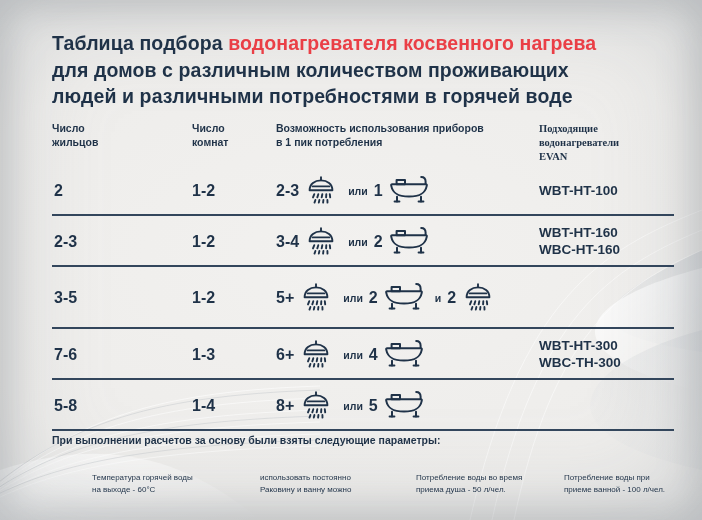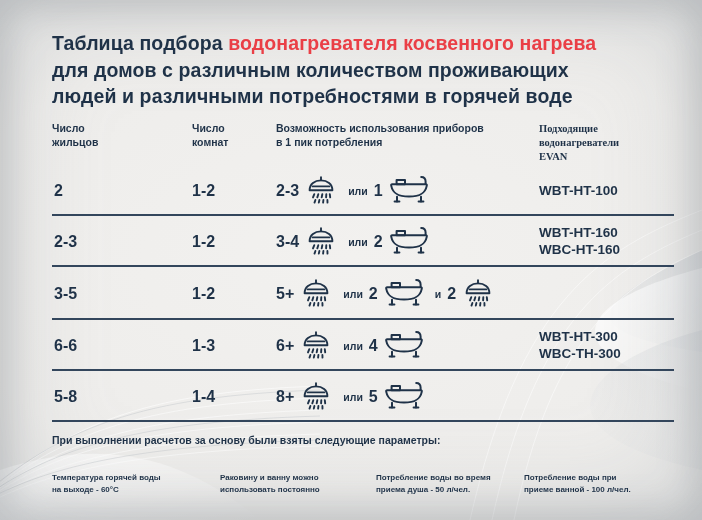--- a/index.html
+++ b/index.html
@@ -36,21 +36,21 @@
   .head{position:absolute;left:52px;top:122px;width:622px;height:46px;
     font-size:10.5px;font-weight:bold;color:#1f3248;line-height:1.32;}
   .h-res{position:absolute;left:0;top:0;width:80px;}
   .h-bath{position:absolute;left:140px;top:0;width:80px;}
   .h-use{position:absolute;left:224px;top:0;width:300px;}
   .h-model{position:absolute;left:487px;top:0;width:140px;font-family:Liberation Serif, serif;}
 
   
   .table{position:absolute;left:52px;top:165px;width:622px;}
   .row{position:relative;height:51px;}
-  .row.tall{height:53px;}
+  .row.tall{height:62px;}
   .sep{position:absolute;left:0;right:0;bottom:0;height:2px;background:#33465c;}
 
   .c-res,.c-bath{position:absolute;top:50%;transform:translateY(-50%);
     font-size:16px;font-weight:bold;color:#1f3248;}
   .c-res{left:2px;}
   .c-bath{left:140px;}
 
   .c-use{position:absolute;left:224px;top:0;height:100%;
     display:flex;align-items:center;gap:0;}
   .qty{font-size:16px;font-weight:bold;color:#1f3248;}
@@ -58,21 +58,21 @@
   .ic{display:inline-block;margin:0 2px 0 5px;line-height:0;}
   .ic svg{display:block;}
 
   .c-model{position:absolute;left:487px;top:50%;transform:translateY(-50%);
     font-size:13.5px;font-weight:bold;color:#1f3248;line-height:1.32;white-space:nowrap;}
 
   
   .foot-title{position:absolute;left:52px;top:434px;font-size:10.5px;
     font-weight:bold;color:#1f3248;}
   .notes{position:absolute;left:52px;top:472px;width:625px;}
-  .note{position:absolute;top:0;font-size:8px;font-weight:bold;color:#1f3248;line-height:1.45;}
+  .note{position:absolute;top:0;font-size:8px;font-weight:normal;color:#1f3248;line-height:1.45;margin-left:40px;}
   .n0{left:0;width:160px;}
   .n1{left:168px;width:150px;}
   .n2{left:324px;width:165px;}
   .n3{left:472px;width:170px;}
 </style>
 </head>
 <body>
 
 <div class="poster">
 
@@ -253,21 +253,21 @@
                   <path d="M8.6 12.4 H25.4"></path>
                   <path d="M10.3 20.2 l-1.3 3.2 M14.3 20.2 l-1.0 3.2 M18.3 20.2 l-0.6 3.2 M22.3 20.2 l-0.2 3.2 M25.8 20.2 l0.4 3.2"></path>
                   <path d="M11.4 26.0 l-0.9 2.6 M15.4 26.0 l-0.6 2.6 M19.4 26.0 l-0.3 2.6 M23.4 26.0 l0.1 2.6"></path>
                 </g>
               </svg>
             </span>
           </div>
           <div class="sep"></div>
         </div>
         <div class="row">
-          <div class="c-res">6-6</div>
+          <div class="c-res">7-6</div>
           <div class="c-bath">1-3</div>
           <div class="c-use">
             <span class="qty">6+</span>
             <span class="ic">
               <svg width="34" height="34" viewBox="0 0 34 34" xmlns="http://www.w3.org/2000/svg">
                 <g fill="none" stroke="#1f3248" stroke-width="1.9" stroke-linecap="round">
                   <path d="M17 3.2 V6.2"></path>
                   <path d="M5.6 16.2 C5.6 9.8 10.7 6.4 17 6.4 C23.3 6.4 28.4 9.8 28.4 16.2 Z" stroke-linejoin="round"></path>
                   <path d="M8.6 12.4 H25.4"></path>
                   <path d="M10.3 20.2 l-1.3 3.2 M14.3 20.2 l-1.0 3.2 M18.3 20.2 l-0.6 3.2 M22.3 20.2 l-0.2 3.2 M25.8 20.2 l0.4 3.2"></path>
@@ -329,22 +329,22 @@
         </div>
       </div>
 
     <div class="foot-title">При выполнении расчетов за основу были взяты следующие параметры:</div>
     <div class="notes" id="notes">
         <div class="note n0">
           <div>Температура горячей воды</div>
           <div>на выходе - 60°C</div>
         </div>
         <div class="note n1">
+          <div>использовать постоянно</div>
           <div>Раковину и ванну можно</div>
-          <div>использовать постоянно</div>
         </div>
         <div class="note n2">
           <div>Потребление воды во время</div>
           <div>приема душа - 50 л/чел.</div>
         </div>
         <div class="note n3">
           <div>Потребление воды при</div>
           <div>приеме ванной - 100 л/чел.</div>
         </div>
       </div>

